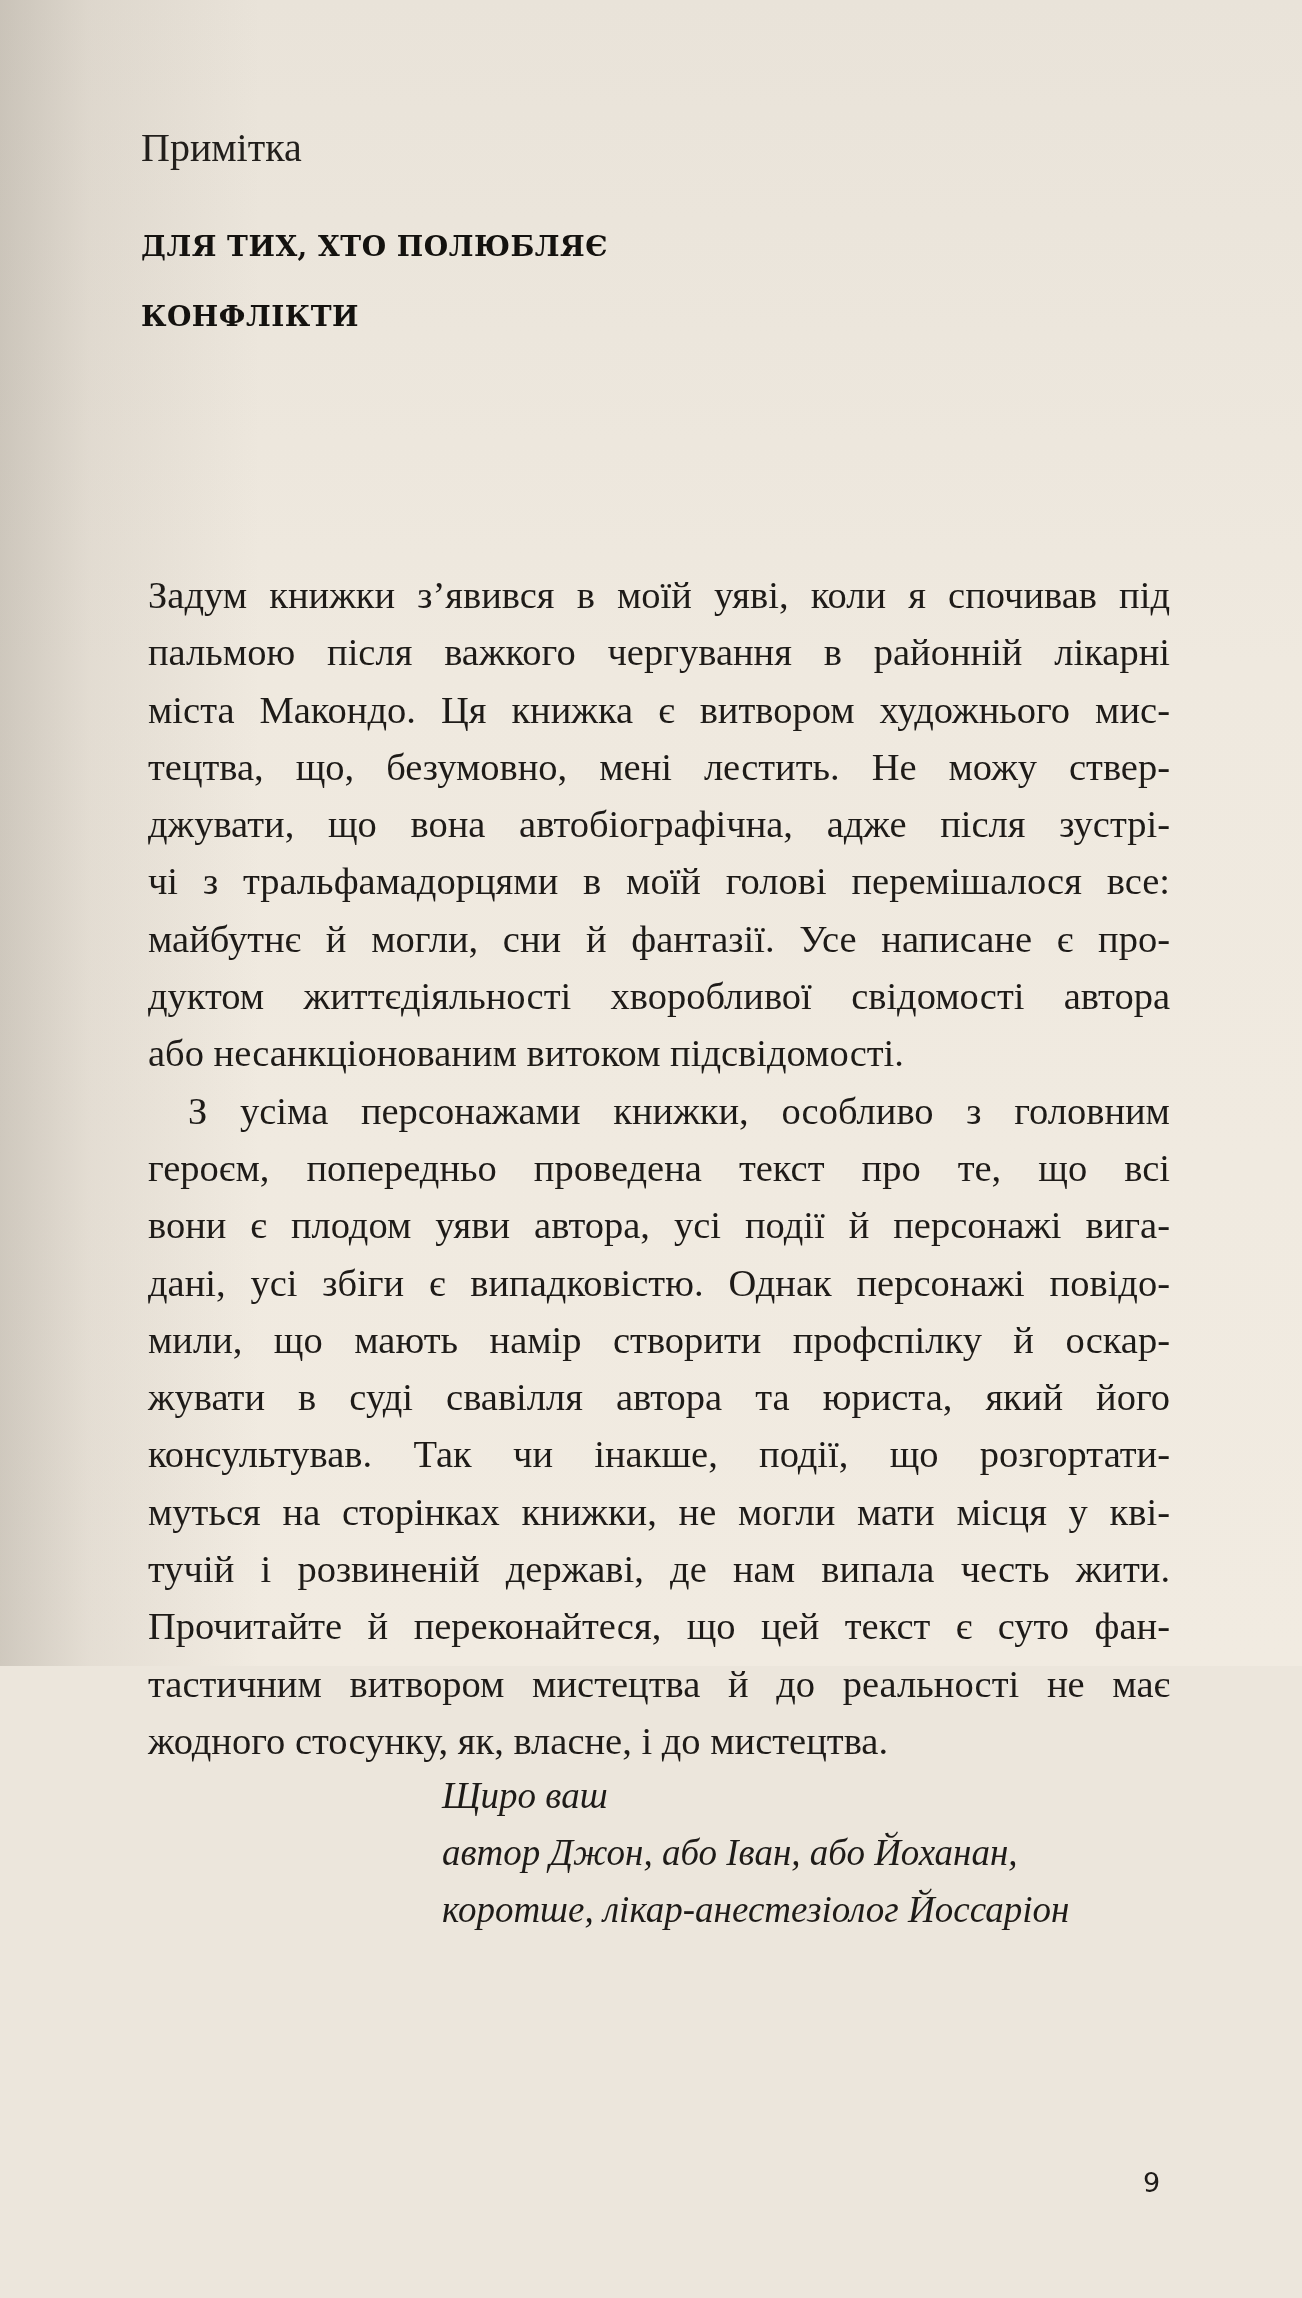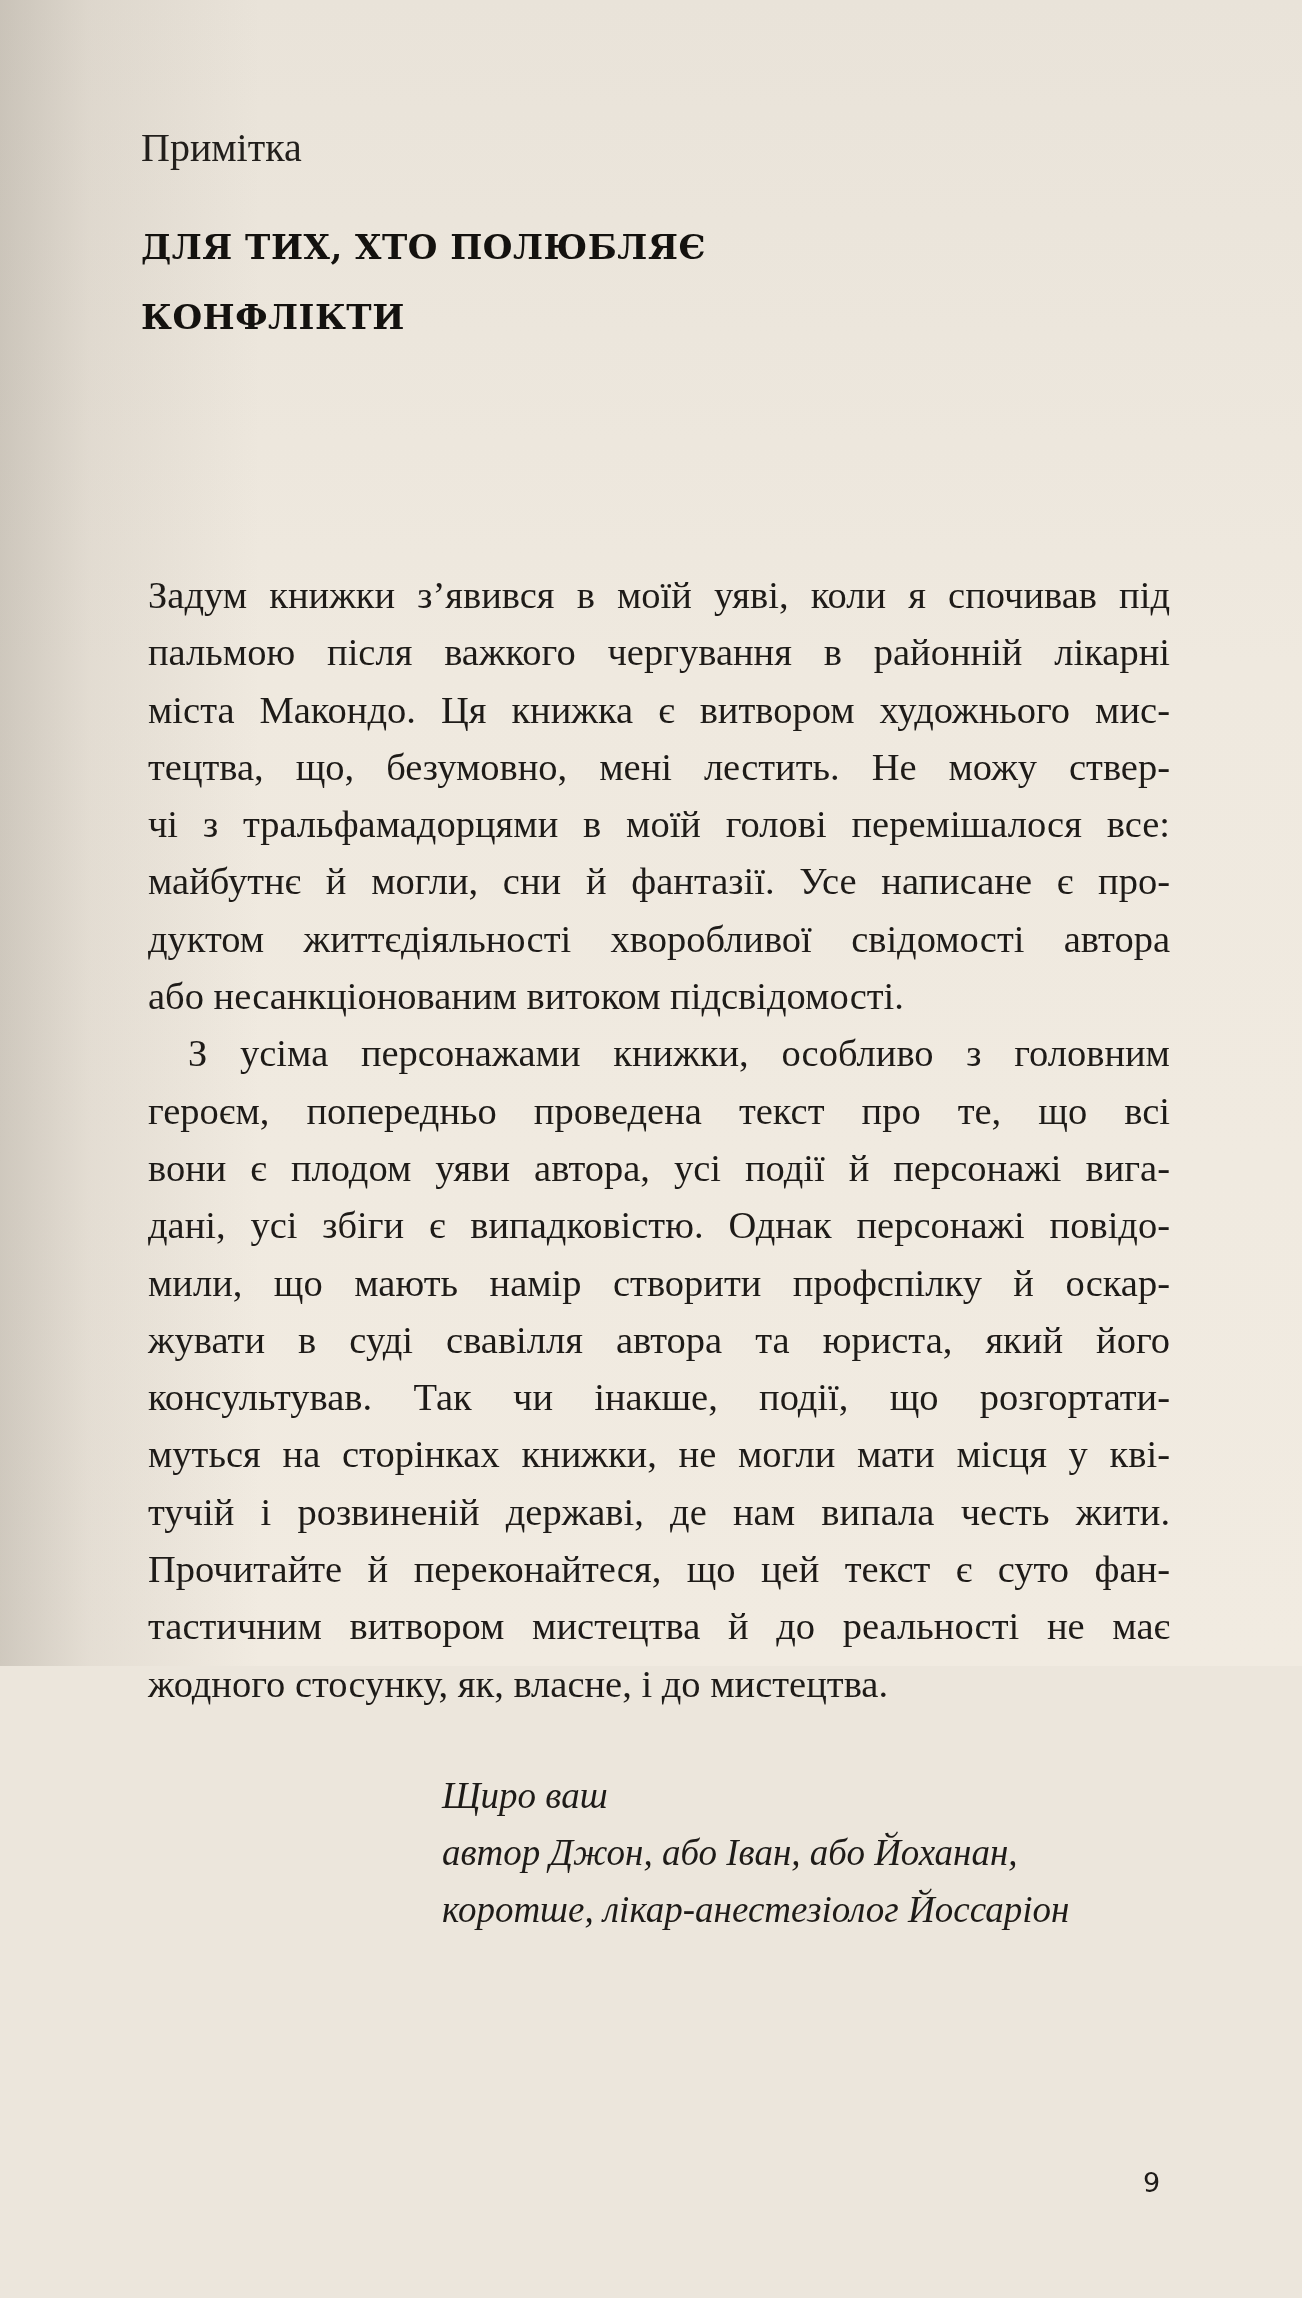--- a/index.html
+++ b/index.html
@@ -28,21 +28,21 @@
     line-height: 48px;
     color: #221f1c;
   }
   .title {
     position: absolute;
     left: 141px;
     top: 212px;
     width: 1000px;
     font-family: "DejaVu Serif", serif;
     font-weight: bold;
-    font-size: 34px;
+    font-size: 28px;
     line-height: 70px;
     letter-spacing: 0.5px;
     color: #14120f;
   }
   .body-text {
     position: absolute;
     left: 141px;
     top: 567px;
     width: 1022px;
     font-family: "Liberation Serif", serif;
@@ -91,20 +91,21 @@
     <span style="display:block">ДЛЯ ТИХ, ХТО ПОЛЮБЛЯЄ</span>
     <span style="display:block">КОНФЛІКТИ</span>
   </h1>
 
   <div class="body-text">
 
     <span class="line">Задум книжки з’явився в моїй уяві, коли я спочивав під</span>
     <span class="line">пальмою після важкого чергування в районній лікарні</span>
     <span class="line">міста Макондо. Ця книжка є витвором художнього мис-</span>
     <span class="line">тецтва, що, безумовно, мені лестить. Не можу ствер-</span>
+    <span class="line">джувати, що вона автобіографічна, адже після зустрі-</span>
     <span class="line">чі з тральфамадорцями в моїй голові перемішалося все:</span>
     <span class="line">майбутнє й могли, сни й фантазії. Усе написане є про-</span>
     <span class="line">дуктом життєдіяльності хворобливої свідомості автора</span>
     <span class="line last">або несанкціонованим витоком підсвідомості.</span>
 
     <span class="line indent">З усіма персонажами книжки, особливо з головним</span>
     <span class="line">героєм, попередньо проведена текст про те, що всі</span>
     <span class="line">вони є плодом уяви автора, усі події й персонажі вига-</span>
     <span class="line">дані, усі збіги є випадковістю. Однак персонажі повідо-</span>
     <span class="line">мили, що мають намір створити профспілку й оскар-</span>

